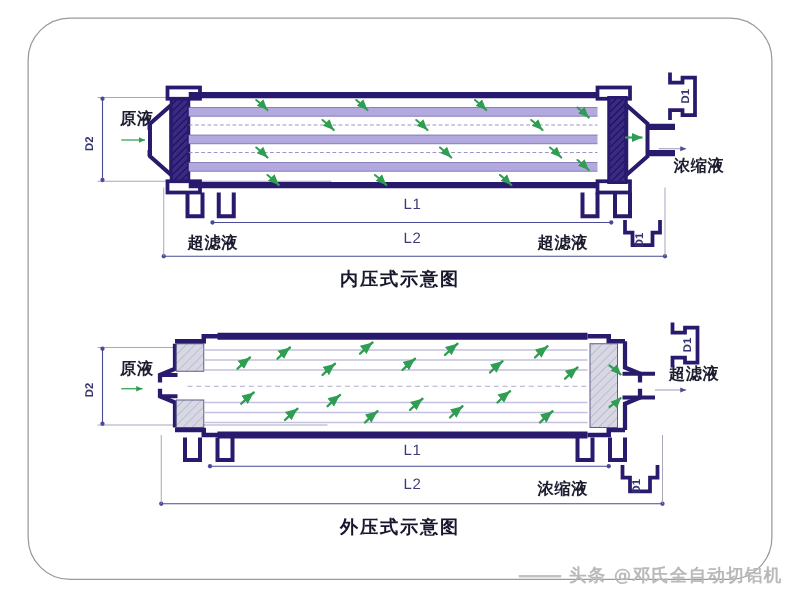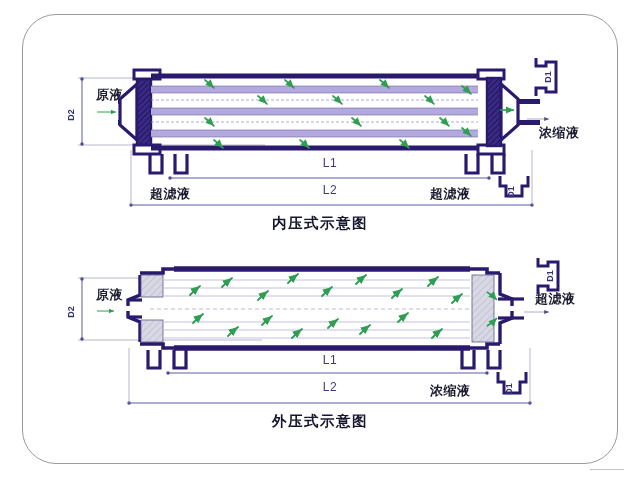--- a/index.html
+++ b/index.html
@@ -290,15 +290,16 @@
         <line x1="129" y1="348" x2="129" y2="403"></line>
         <line x1="530" y1="348" x2="530" y2="403"></line>
       </g>
 
       <text class="lbl-cn-big" x="320" y="426" text-anchor="middle">外压式示意图</text>
     </g>
   </svg>
 
   <div class="wm">
     <span class="bar"></span>
+    <span>头条 @邓氏全自动切铝机</span>
   </div>
 
 </div>
 
 </body></html>

